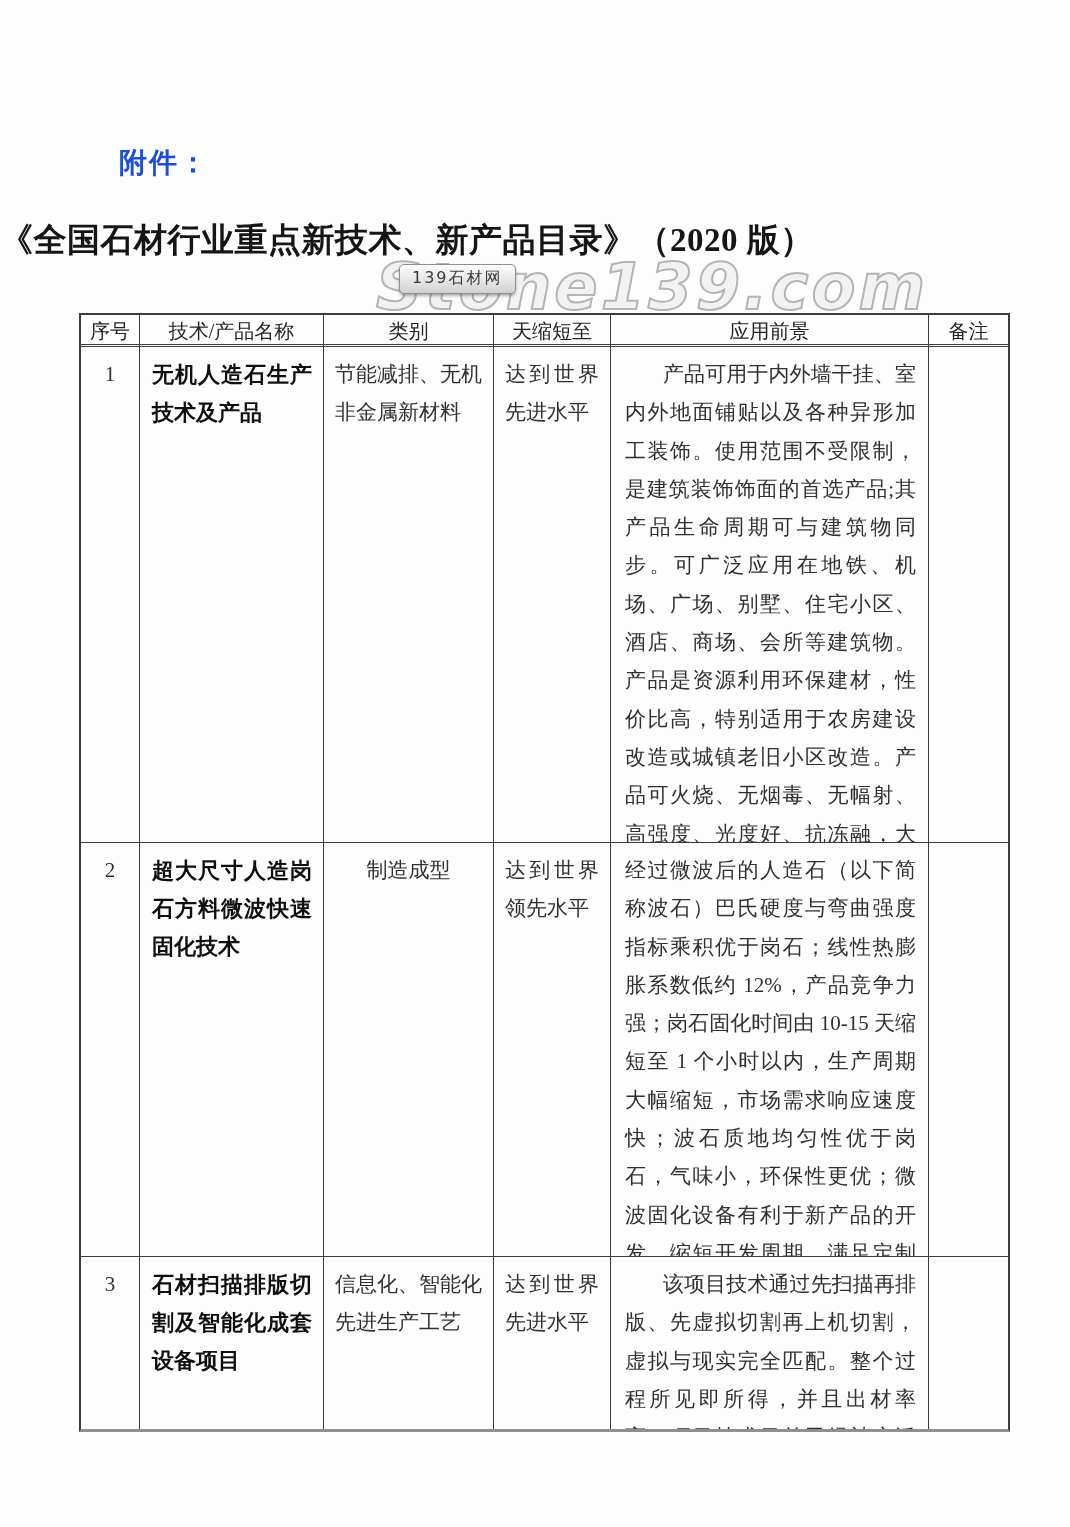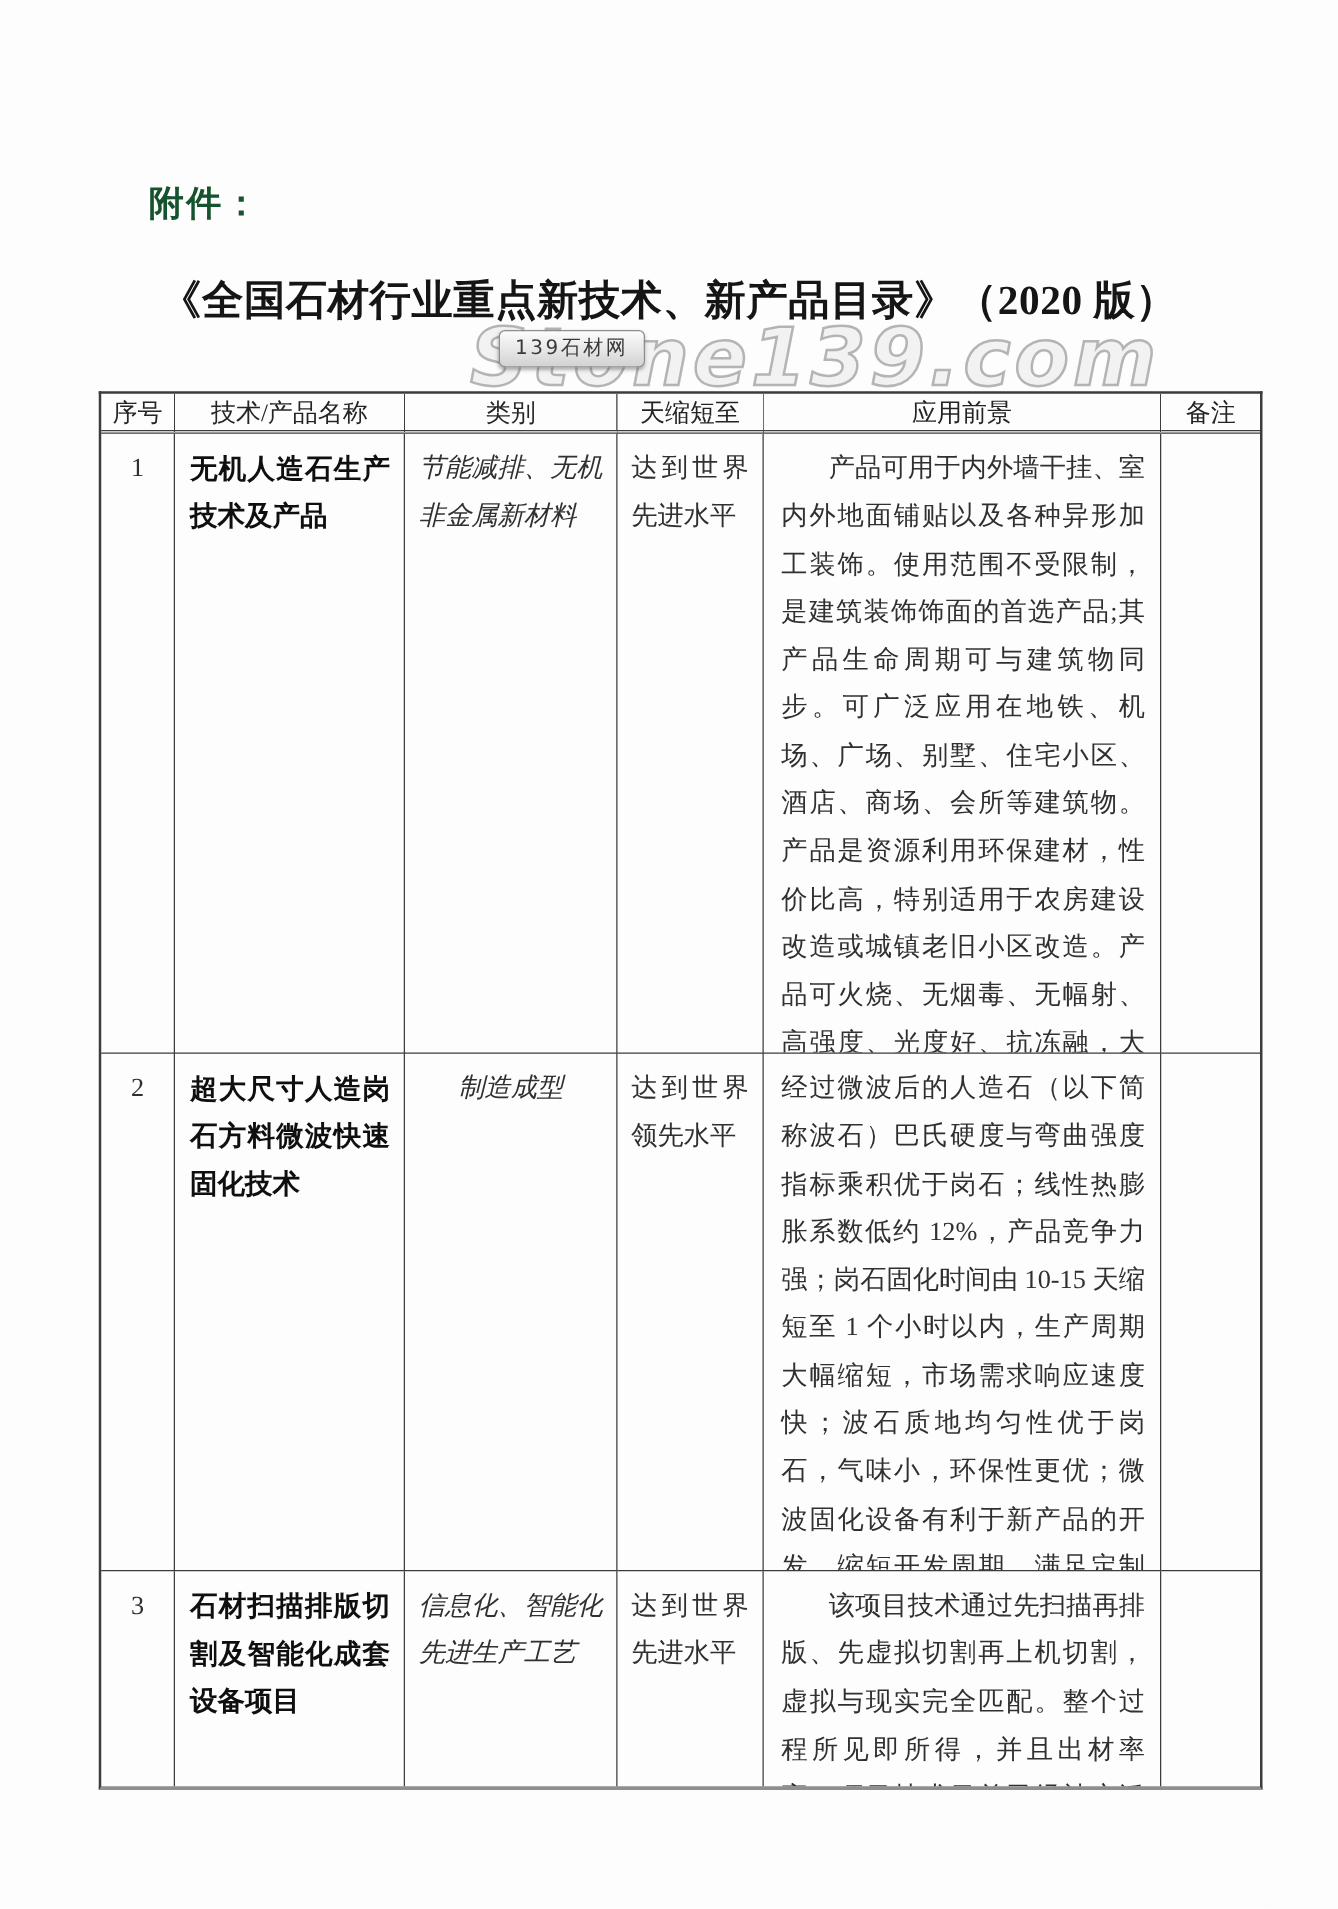--- a/index.html
+++ b/index.html
@@ -6,25 +6,25 @@
   .page{
     position:relative;
     width:1070px;height:1527px;
     background:#fdfdfd;
     font-family:"Liberation Serif","DejaVu Serif",serif;
     color:#2e2e2e;
     overflow:hidden;
   }
   .attachment{
     position:absolute;left:119px;top:144px;
-    font-size:28px;font-weight:bold;color:#14532d;letter-spacing:2px;
+    font-size:28px;font-weight:bold;color:#1d4ed8;letter-spacing:2px;
   }
   .doc-title{
     position:absolute;left:0;top:218px;width:1070px;
-    text-align:center;font-size:33px;font-weight:bold;color:#151515;
+    text-align:left;font-size:33px;font-weight:bold;color:#151515;
     letter-spacing:0.5px;white-space:nowrap;
   }
   .wm-logo{
     position:absolute;left:376px;top:250px;z-index:5;
     font-family:"DejaVu Sans",sans-serif;font-style:italic;font-weight:bold;
     font-size:64px;letter-spacing:3px;white-space:nowrap;
     color:rgba(195,195,195,0.18);
     -webkit-text-stroke:2px rgba(158,158,158,0.75);
     pointer-events:none;
   }
@@ -53,21 +53,21 @@
     color:#303030;
   }
   .cell.last-col{border-right:none;}
   .cell.last-row{border-bottom:none;}
   .hcell{
     font-size:20px;line-height:26px;text-align:center;padding-top:3px;
     border-bottom:3px double #3c3c3c;color:#242424;
   }
   .idx{text-align:center;padding-top:8px;}
   .name{font-weight:bold;color:#0f0f0f;padding:9px 11px 16px 12px;font-size:22px;}
-  .cat{padding:8px 11px 12px 11px;font-style:italic;}
+  .cat{padding:8px 11px 12px 11px;}
   .cat.center{text-align:center;padding-top:8px;}
   .lvl{padding:8px 11px 0 11px;}
   .pros{padding:8px 12px 0 14px;line-height:38.3px;}
   .pros.indent{text-indent:38px;}
 </style>
 </head>
 <body>
 
 <div class="page">
 

